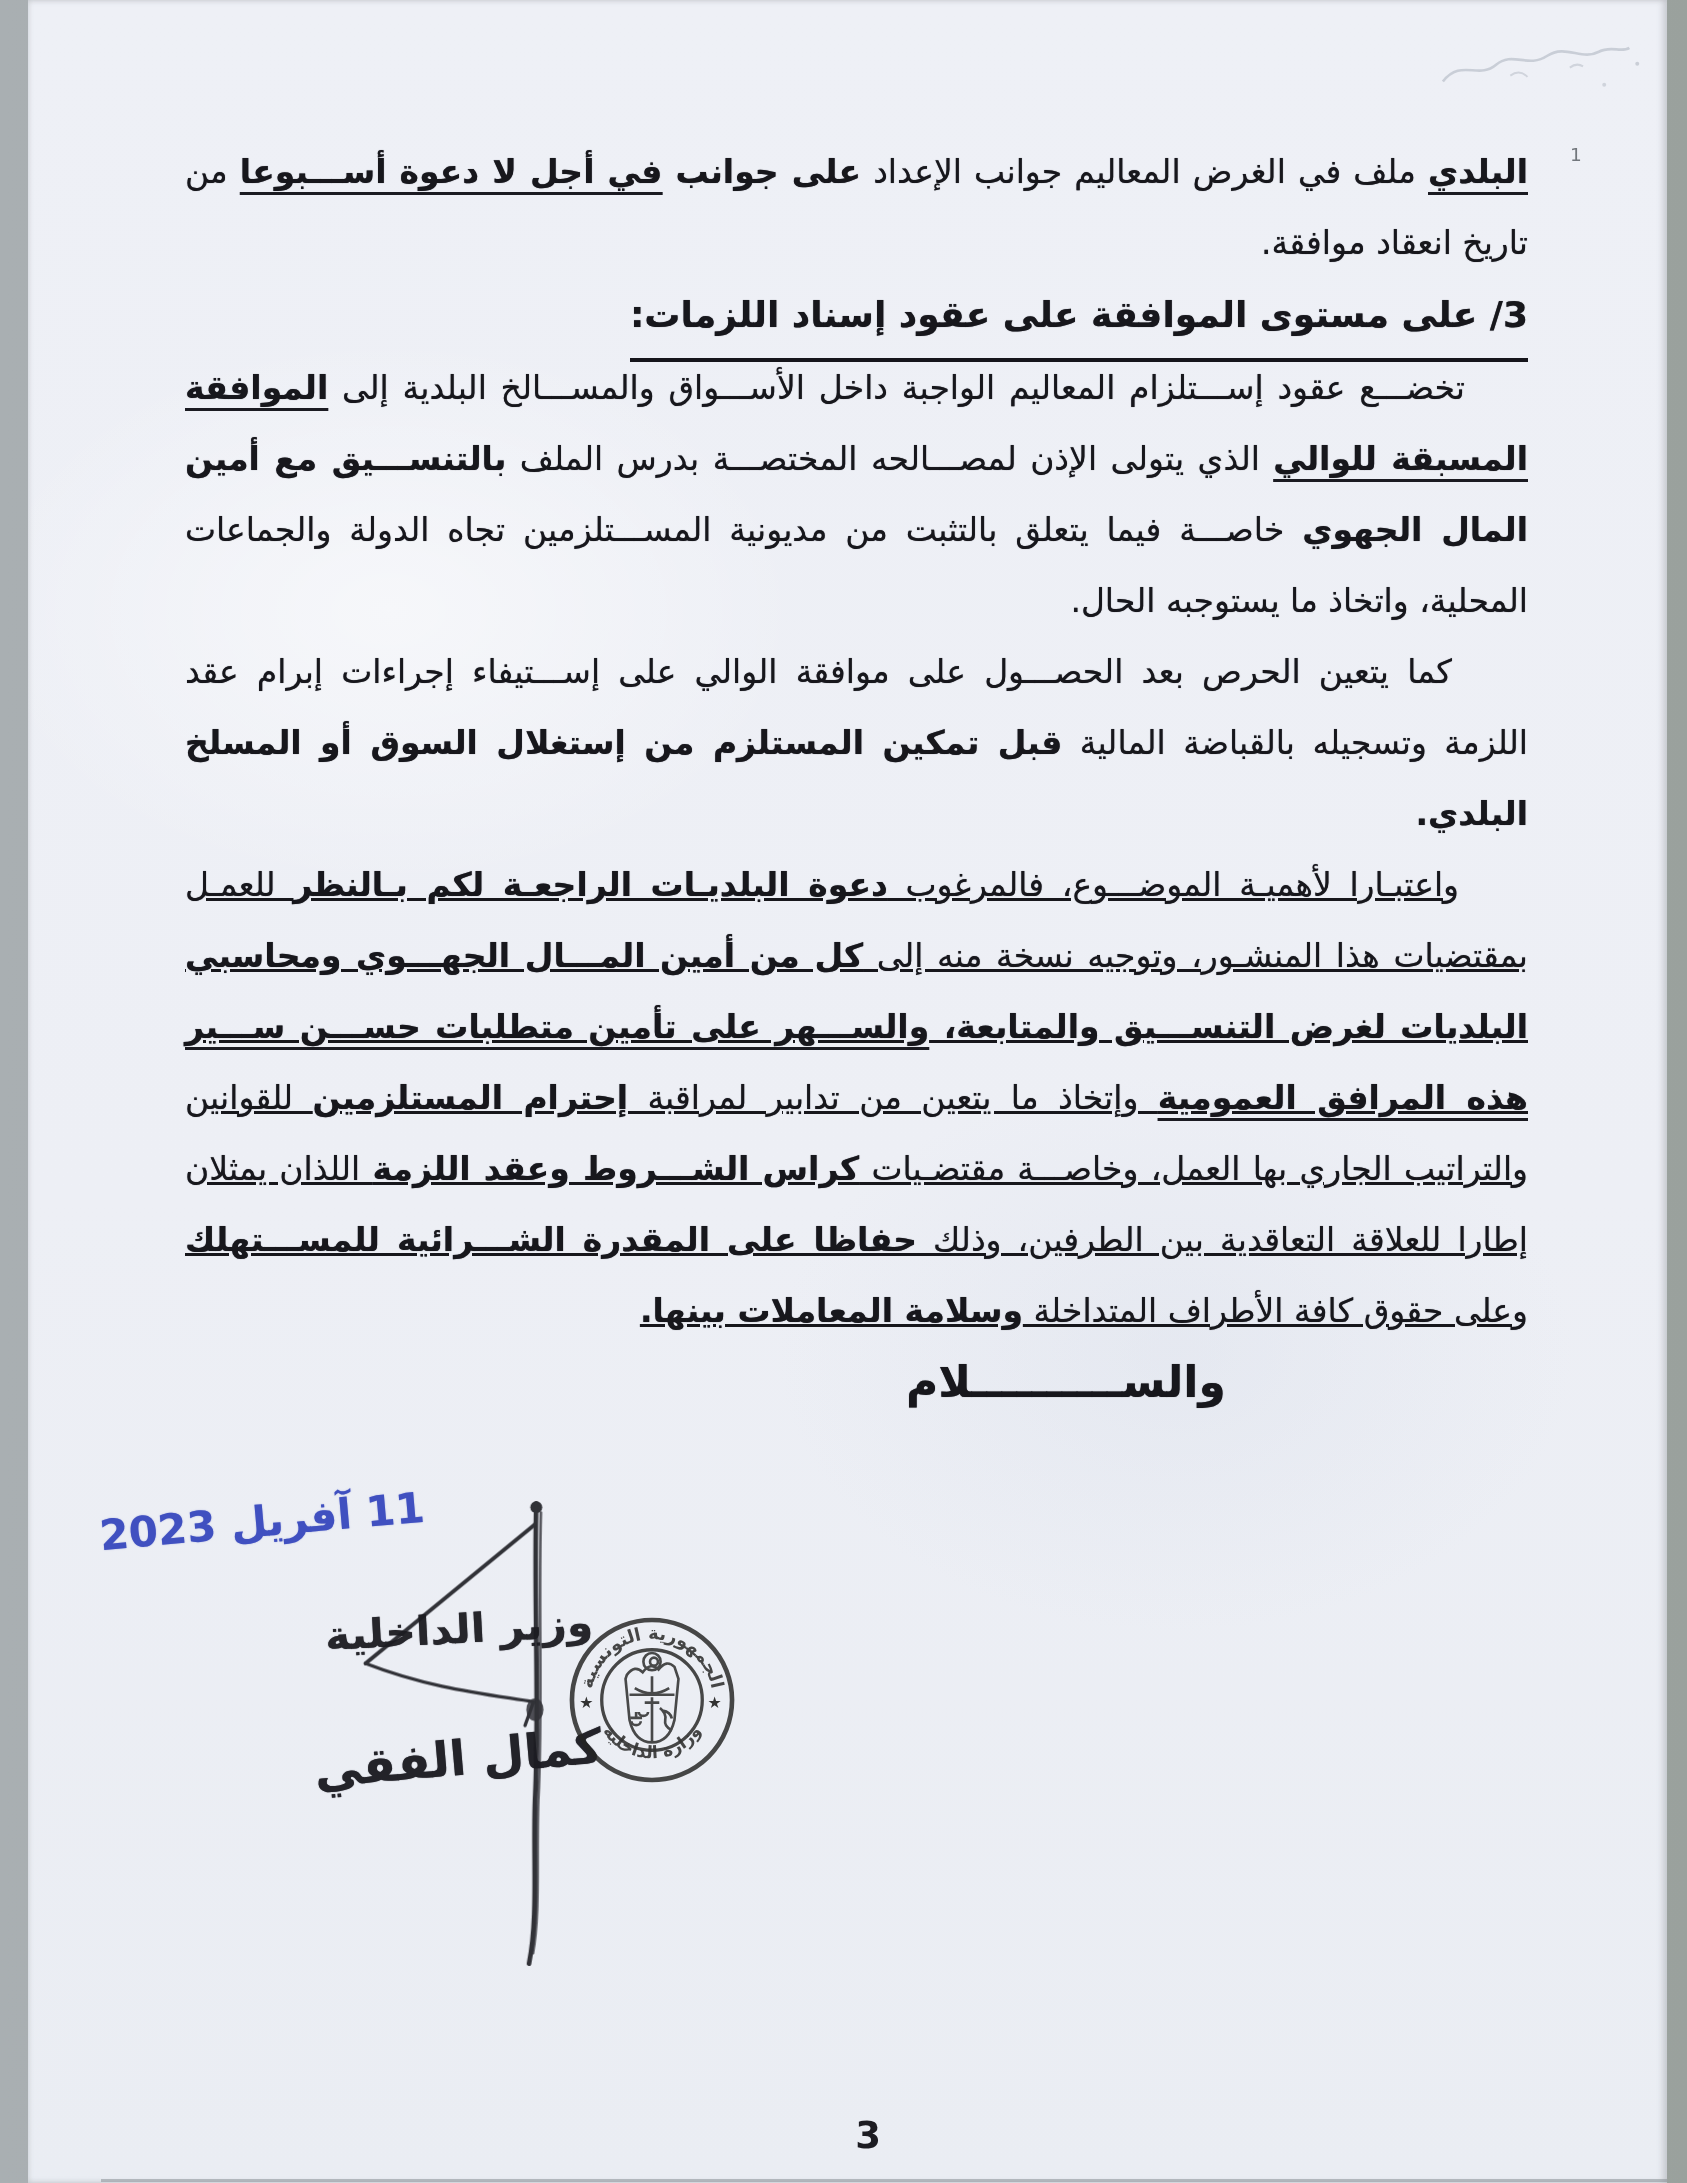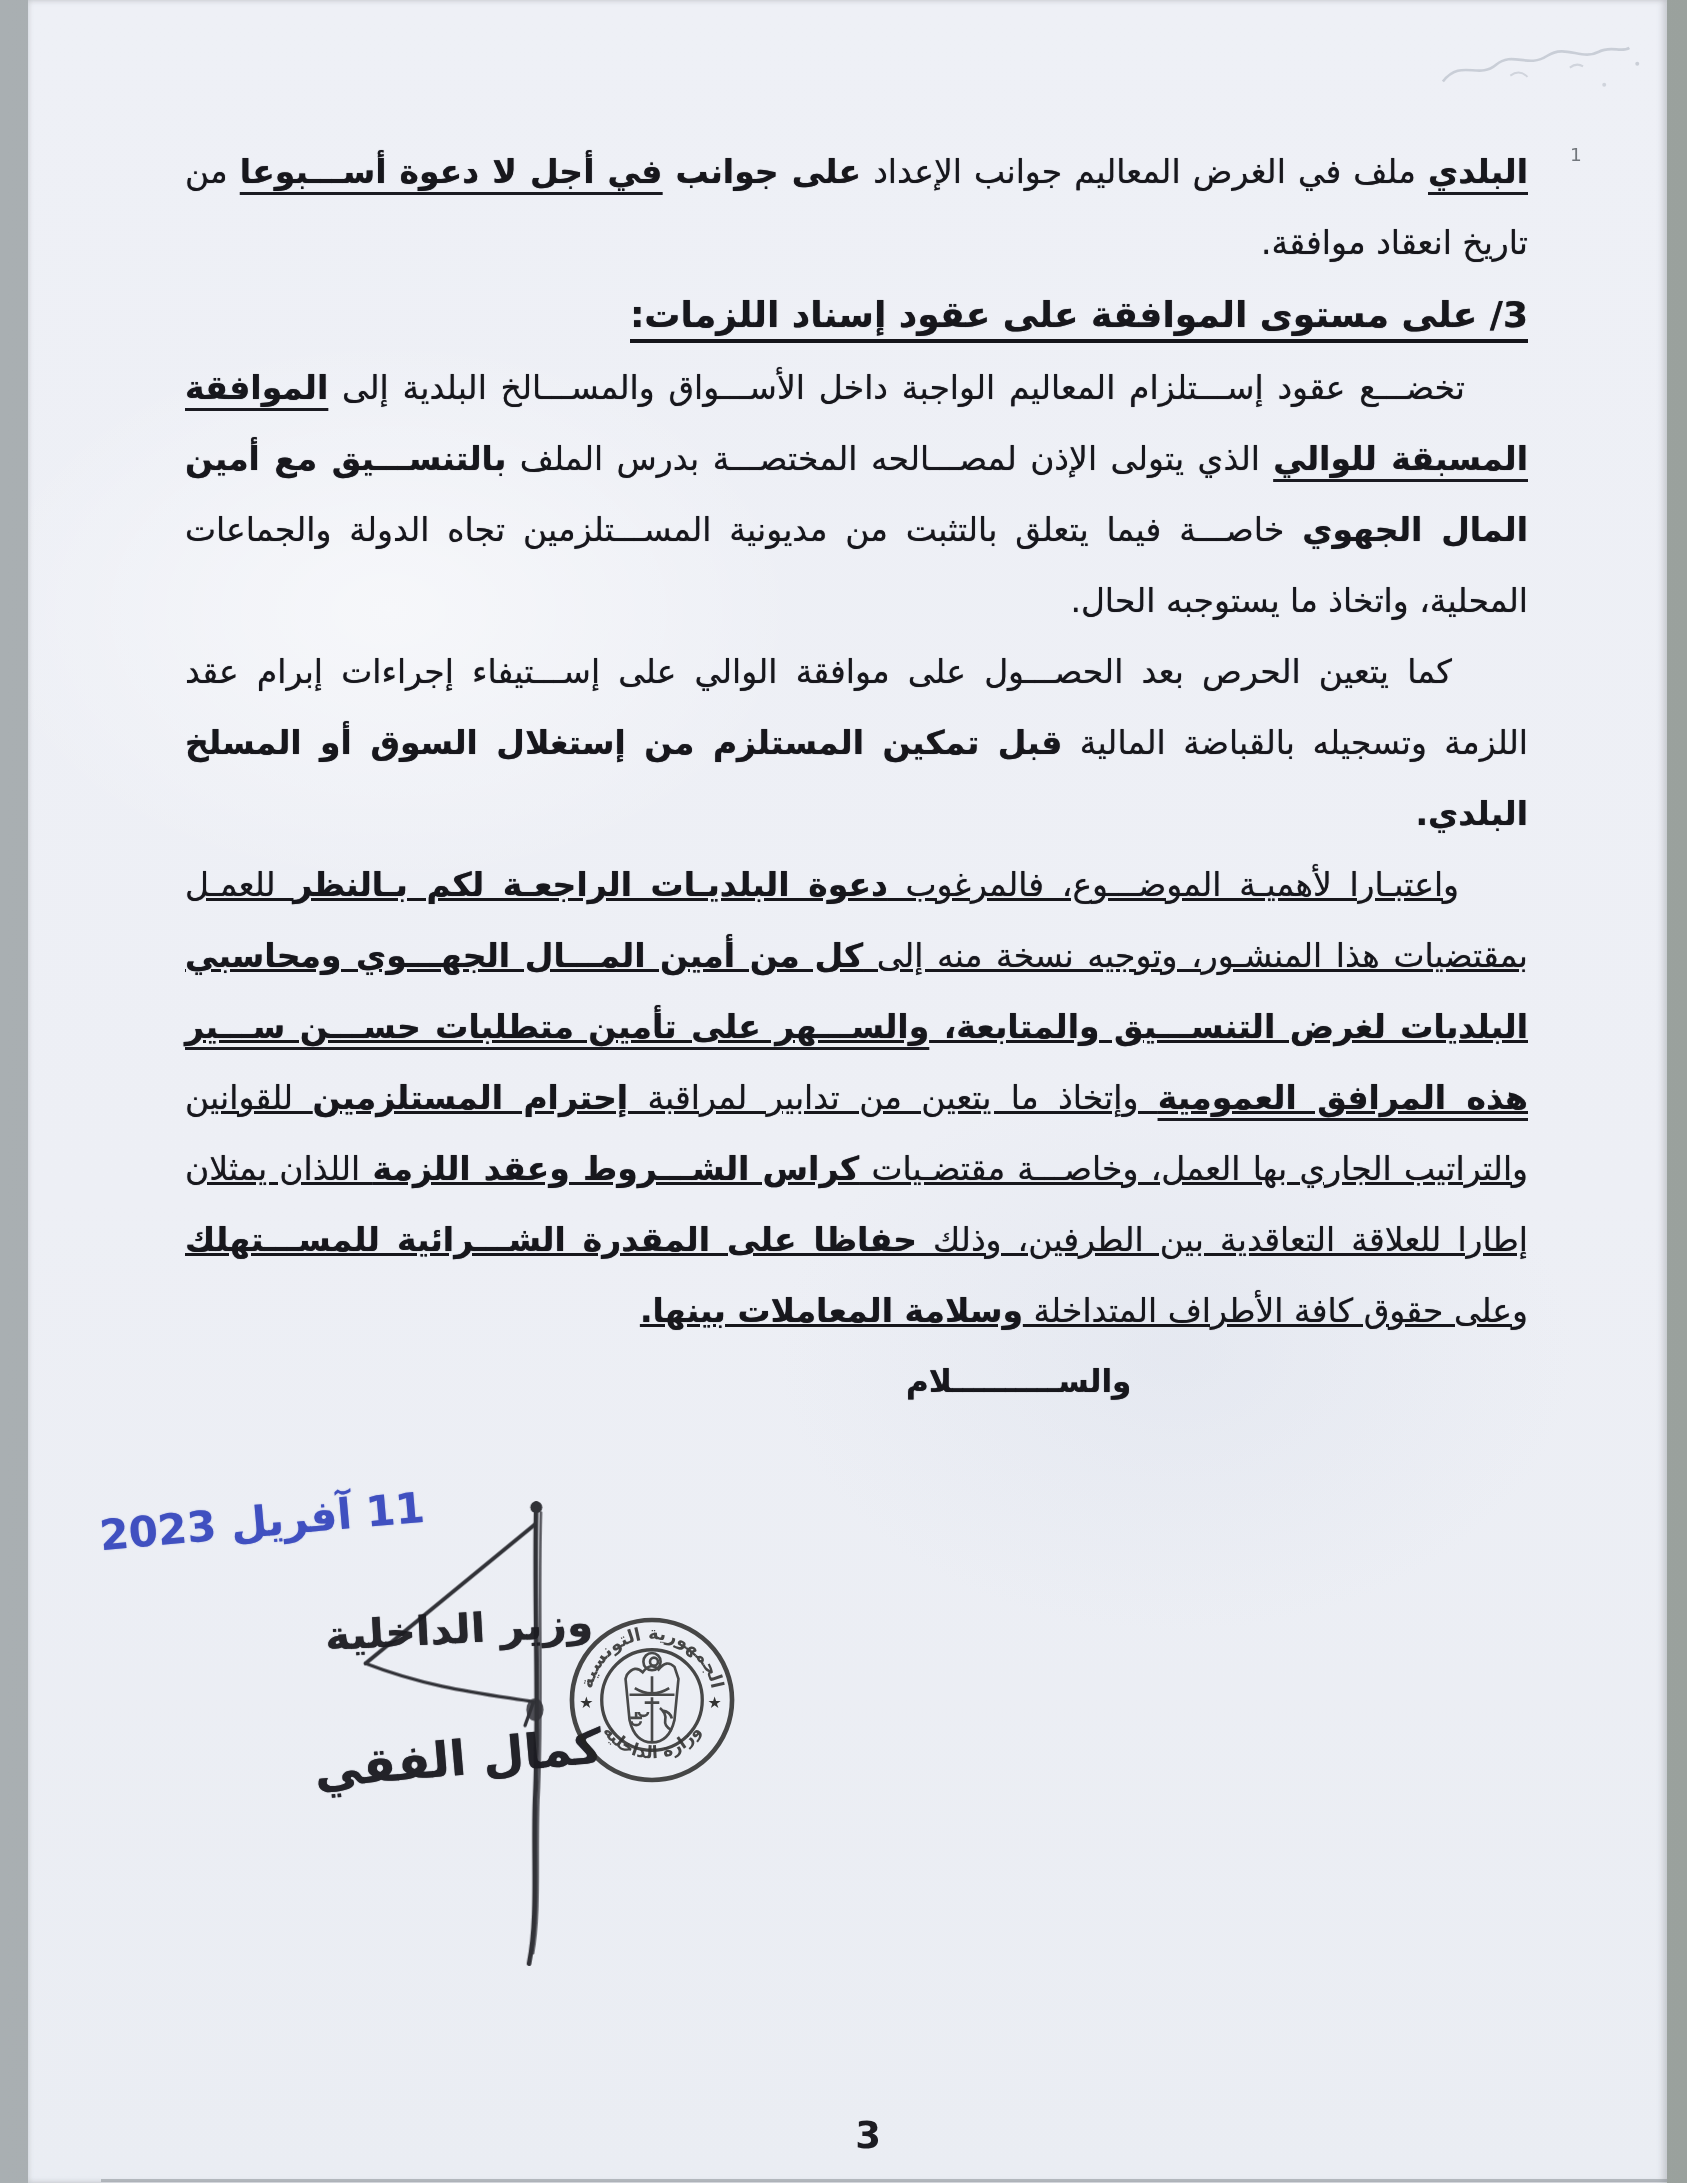--- a/index.html
+++ b/index.html
@@ -26,27 +26,27 @@
     font-size:33px;line-height:71px;color:#17171c;
     text-shadow:0 0 0.8px rgba(22,22,32,.75);
   }
   .content p{margin:0;}
   .b{font-weight:700;}
   .u{text-decoration:underline;text-decoration-thickness:3.3px;text-underline-offset:8.6px;text-decoration-color:#1b1b22;}
   .heading{
     margin:74px 0 0 0;font-size:36px;line-height:74px;font-weight:700;
     text-align:right;
   }
-  .heading span{border-bottom:4.6px solid #15151b;padding-bottom:4px;}
+  .heading span{border-bottom:4.6px solid #15151b;padding-bottom:23px;}
   .para2{margin-top:66px;text-indent:63px;}
   .para3{margin-top:30px;text-indent:76px;}
   .para4{margin-top:36px;text-indent:69px;text-decoration:underline;}
   .closing{
     margin-top:12px;padding-left:721px;text-align:center;text-align-last:left;
-    font-size:31px;font-weight:700;
+    font-size:44px;font-weight:700;
   }
   .date-stamp{
     position:absolute;left:71px;top:1497px;direction:rtl;
     font-size:42px;font-weight:700;letter-spacing:2px;
     color:#4050c0;transform:rotate(-5deg);
     text-shadow:0 0 1.3px rgba(64,80,192,.55);white-space:nowrap;
   }
   .sig-title{
     position:absolute;left:246px;top:1606px;width:370px;
     direction:rtl;text-align:center;font-size:40px;font-weight:700;

